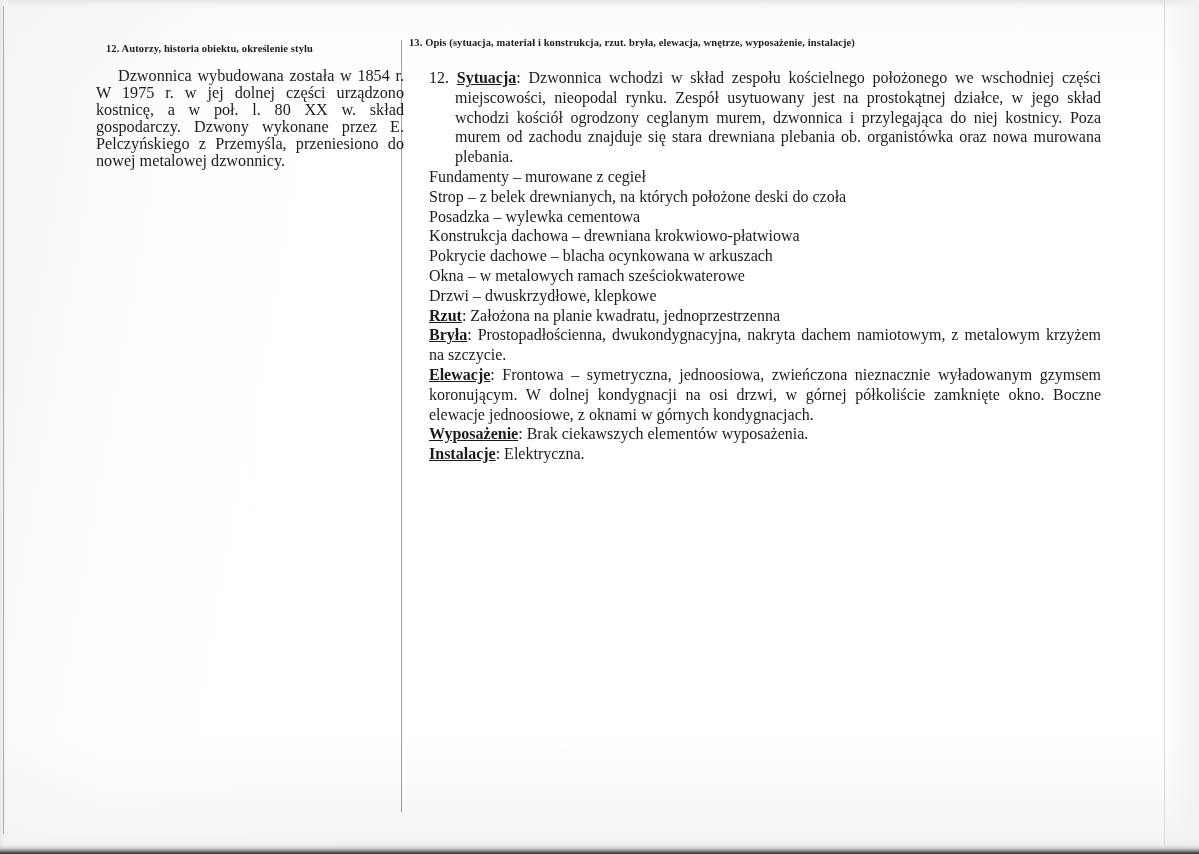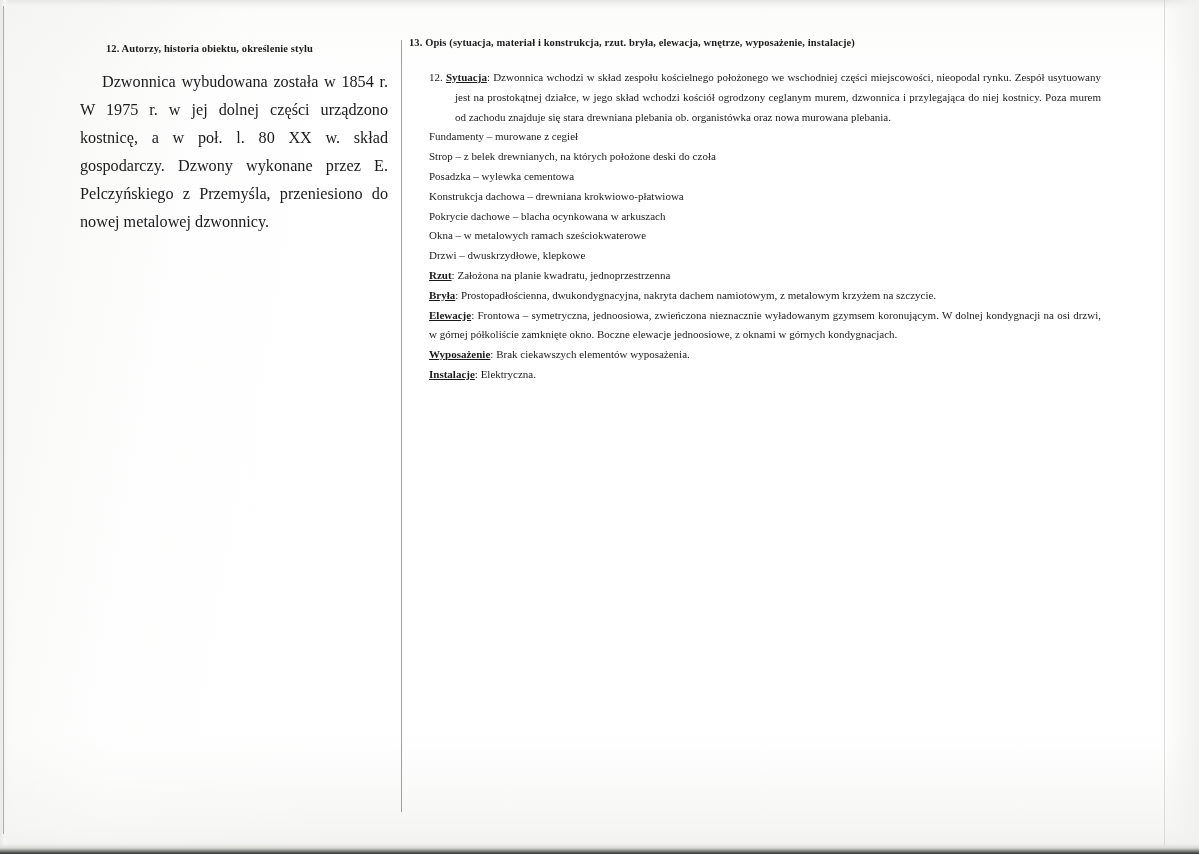--- a/index.html
+++ b/index.html
@@ -106,39 +106,39 @@
     color: #1d1d1d;
     letter-spacing: 0.1px;
     white-space: nowrap;
   }
   #header-left  { left: 106px; top: 42px; }
   #header-right { left: 409px; top: 36px; }
 
   
   #left-column {
     position: absolute;
-    left: 80px;
+    left: 96px;
     top: 68px;
     width: 308px;
     font-size: 16.2px;
-    line-height: 28px;
+    line-height: 17px;
     color: #1b1b1b;
     text-align: justify;
     text-justify: inter-word;
     text-indent: 22px;
     hyphens: none;
   }
 
   
   #right-column {
     position: absolute;
     left: 429px;
     top: 68px;
     width: 672px;
-    font-size: 11px;
+    font-size: 16px;
     line-height: 19.8px;
     color: #1b1b1b;
   }
   .para-hang {
     text-align: justify;
     text-justify: inter-word;
     padding-left: 26px;
     text-indent: -26px;
     margin: 0 0 0 0;
   }

